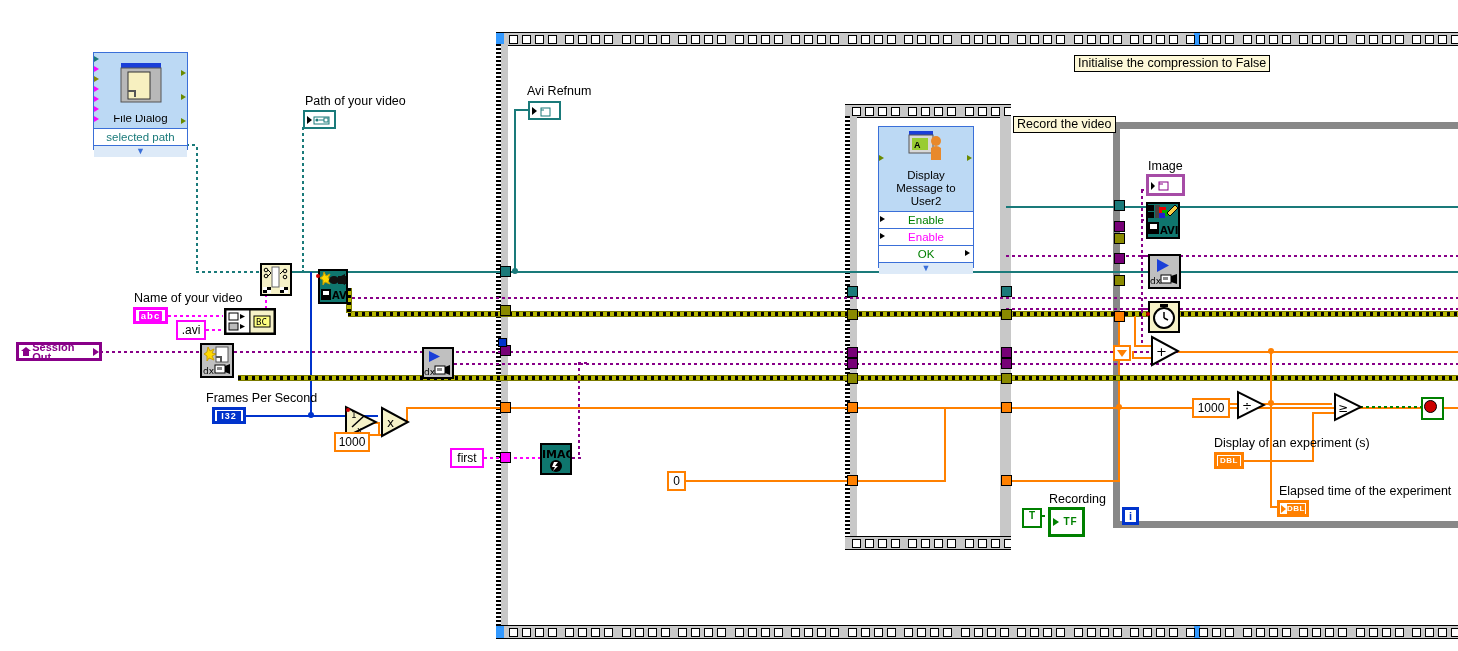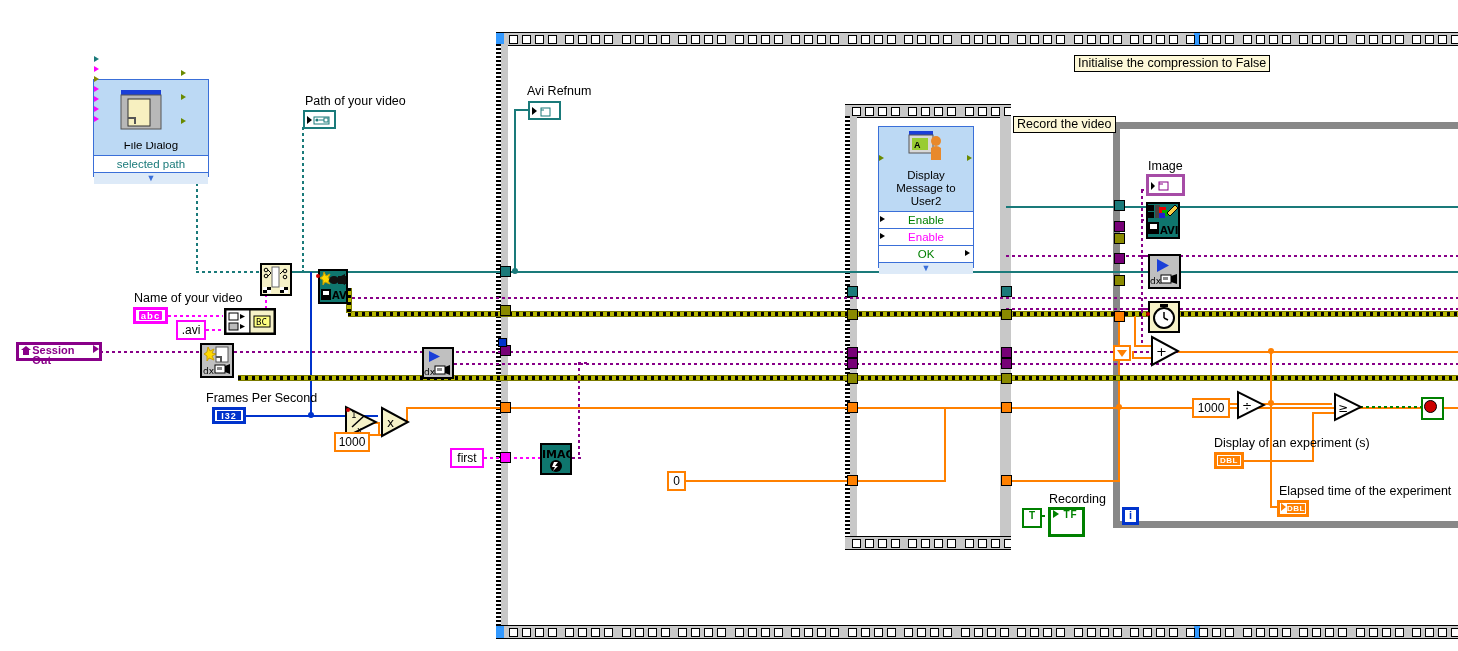--- a/index.html
+++ b/index.html
@@ -55,21 +55,21 @@
            color:#3a6fd8;font-size:9px;line-height:10px;}
   .exptitle{font-size:11.5px;line-height:13px;color:#000;text-align:center;}
 
   
   .vibox{border:2px solid #000;background:#0f766e;box-sizing:border-box;position:absolute;}
   .vigray{background:#c0c0c0;}
   .vicream{background:#4d7c0f;}
 
   
   .term{border:3px solid;box-sizing:border-box;background:#fff;display:flex;
-        font-size:9.5px;font-weight:bold;line-height:10px;}
+        align-items:center;font-size:9.5px;font-weight:bold;line-height:10px;}
   .tpurple{border-color:#880088;color:#880088;}
   .tmag{border-color:#ff00ff;color:#ff00ff;}
   .tblue{border-color:#0033cc;color:#0033cc;}
   .torange{border-color:#ff8000;color:#ff8000;}
   .tgreen{border-color:#008000;color:#008000;}
 
   .konst{border:2px solid #ff8000;background:#fff;color:#000;font-size:12px;
          text-align:center;box-sizing:border-box;line-height:16px;}
   .kstr{border:2px solid #ff00ff;background:#fff;color:#000;font-size:12px;
         text-align:center;box-sizing:border-box;line-height:16px;}
@@ -277,21 +277,21 @@
   <div class="abs tun ty" style="left:1114px;top:275px;"></div>
   <div class="abs tun to" style="left:1114px;top:311px;"></div>
 
   <div class="abs sr" style="left:1113px;top:345px;width:18px;height:16px;">
     <div class="srA"></div>
   </div>
 
   <div class="abs freelbl" style="left:1074px;top:55px;">Initialise the compression to False</div>
   <div class="abs freelbl" style="left:1013px;top:116px;">Record the video</div>
 
-  <div class="abs express" style="left:93px;top:52px;width:116px;height:98px;margin-top:27px;">
+  <div class="abs express" style="left:93px;top:52px;width:95px;height:98px;">
     <div class="exphead" style="height:62px;position:relative;">
       <svg width="44" height="44" style="position:absolute;left:25px;top:8px;">
         <rect x="2" y="2" width="40" height="5" fill="#1a3fd8"></rect>
         <rect x="2" y="7" width="40" height="34" fill="#b8b8b8" stroke="#555"></rect>
         <rect x="9" y="11" width="22" height="27" fill="#f7f0c0" stroke="#333"></rect>
         <polyline points="9,30 16,30 16,36" fill="none" stroke="#555" stroke-width="2"></polyline>
       </svg>
     </div>
     <div class="exptitle" style="margin-top:-3px;">File Dialog</div>
     <div class="exprow" style="color:#1a7a7a;margin-top:3px;">selected path</div>

